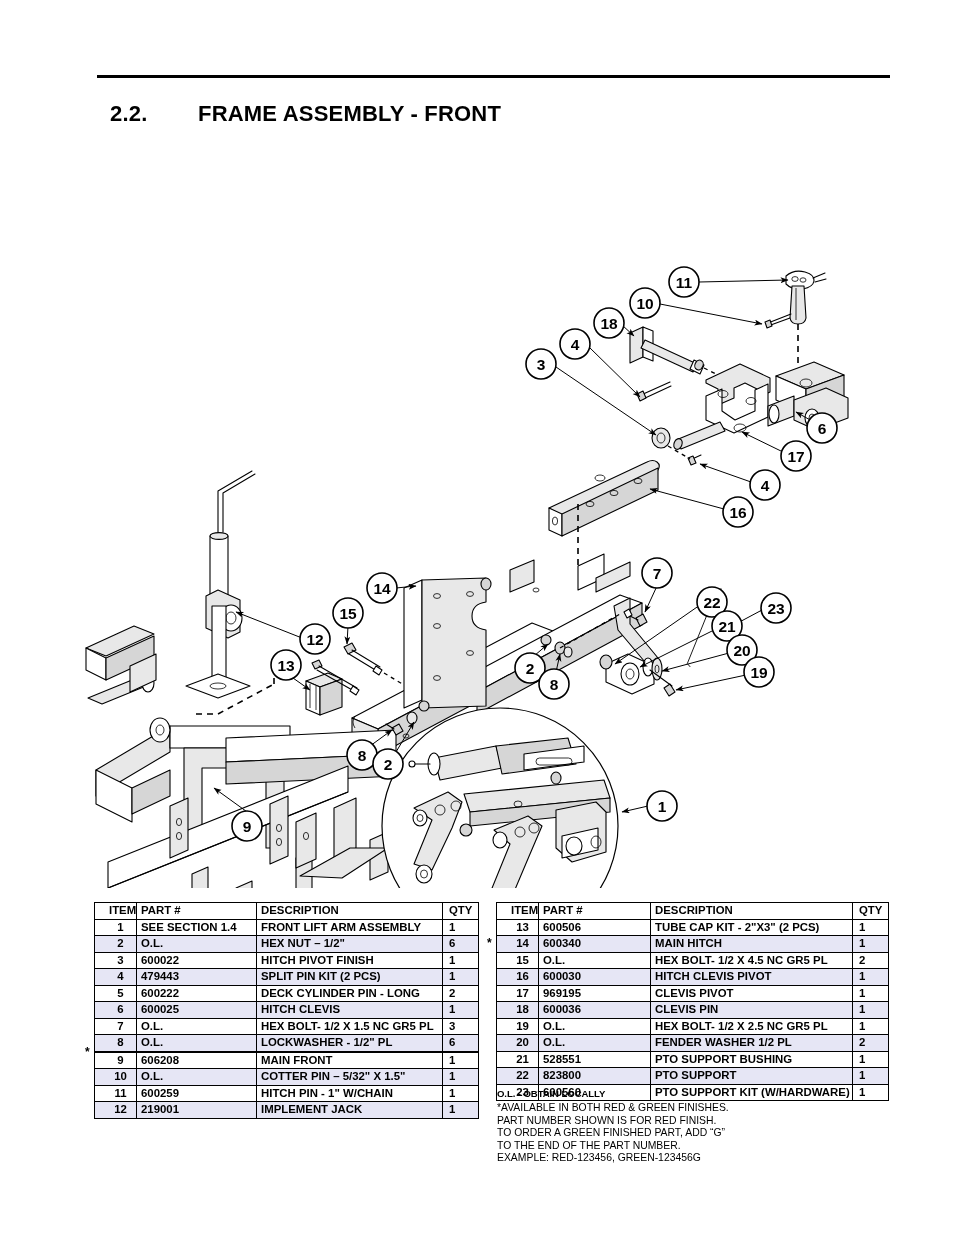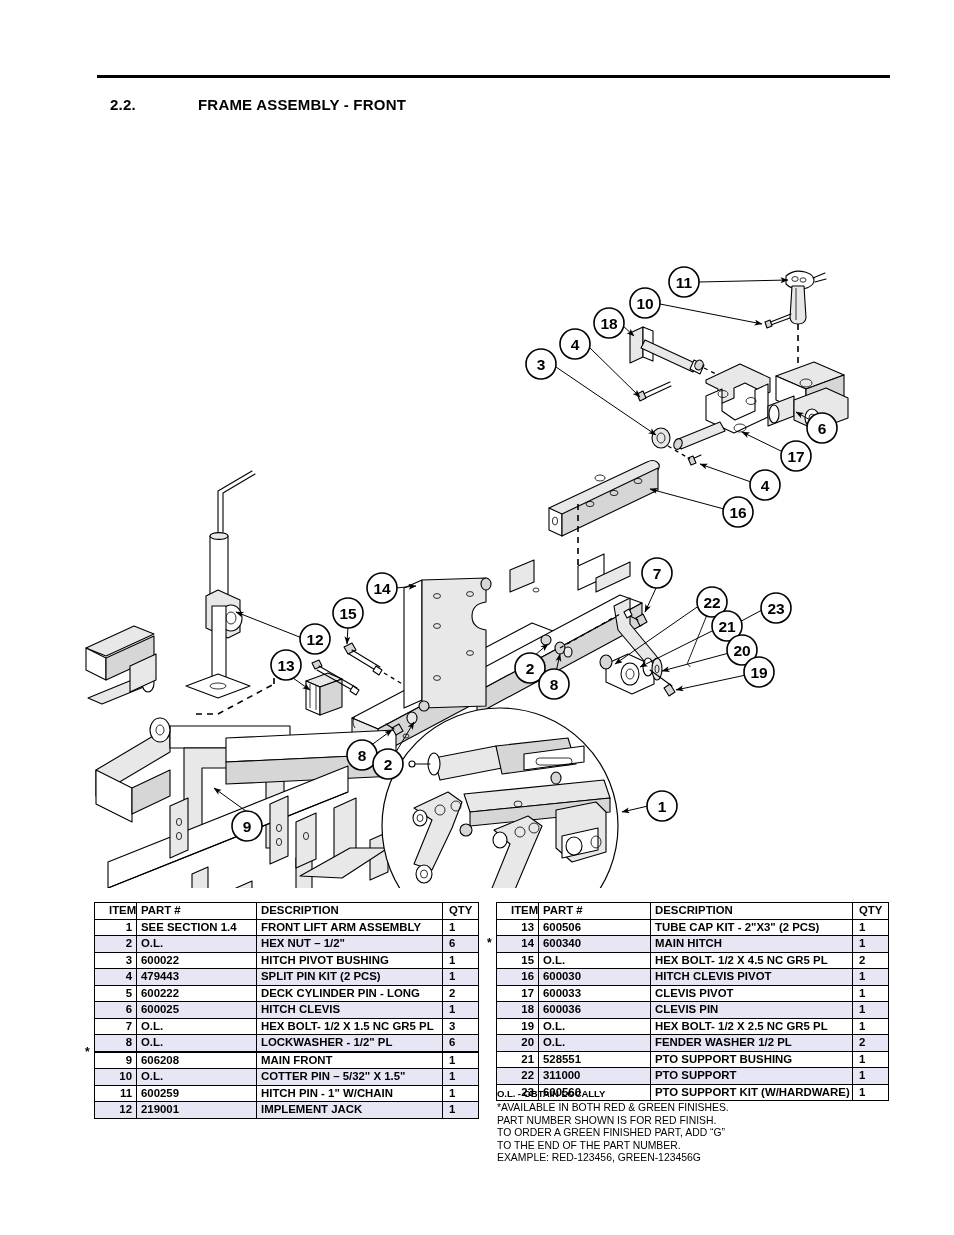--- a/index.html
+++ b/index.html
@@ -19,21 +19,21 @@
   #header-rule {
     position: absolute;
     left: 97px; top: 75px;
     width: 793px; height: 3px;
     background: #000;
   }
   #page-title {
     position: absolute;
     left: 110px; top: 86px;
     width: 700px;
-    font-size: 15px;
+    font-size: 22px;
     font-weight: bold;
     letter-spacing: .2px;
     white-space: nowrap;
   }
   #page-title .sec-num { display: inline-block; width: 88px; }
 
   
   #diagram {
     position: absolute;
     left: 0px; top: 118px;
@@ -58,21 +58,21 @@
     padding: 0 4px;
     height: 15.5px;
     line-height: 15.5px;
     text-align: left;
     font-weight: bold;
     white-space: nowrap;
     overflow: hidden;
   }
   table.parts thead th { background: #ffffff; }
   table.parts tbody tr.shade td { background: #e6e6f5; }
-  table.parts td.c-item, table.parts th.c-item { text-align: right; padding-left: 14px; }
+  table.parts td.c-item, table.parts th.c-item { text-align: center; padding-left: 14px; }
   table.parts td.c-qty,  table.parts th.c-qty  { text-align: left; padding-left: 6px; margin-top: 38px; }
   table.parts tr.thick-top td { border-top: 2.2px solid #000; }
 
   
   #left-table col.w-item { width: 42px; }
   #left-table col.w-part { width: 120px; }
   #left-table col.w-desc { width: 186px; }
   #left-table col.w-qty  { width: 36px; }
   
   #right-table col.w-item { width: 42px; }
@@ -565,21 +565,21 @@
         </tr>
         <tr class="shade">
           <td class="c-item">2</td>
           <td>O.L.</td>
           <td>HEX NUT – 1/2"</td>
           <td class="c-qty">6</td>
         </tr>
         <tr>
           <td class="c-item">3</td>
           <td>600022</td>
-          <td>HITCH PIVOT BUSHING</td>
+          <td>HITCH PIVOT FINISH</td>
           <td class="c-qty">1</td>
         </tr>
         <tr class="shade">
           <td class="c-item">4</td>
           <td>479443</td>
           <td>SPLIT PIN KIT (2 PCS)</td>
           <td class="c-qty">1</td>
         </tr>
         <tr>
           <td class="c-item">5</td>
@@ -670,21 +670,21 @@
           <td class="c-qty">2</td>
         </tr>
         <tr class="shade">
           <td class="c-item">16</td>
           <td>600030</td>
           <td>HITCH CLEVIS PIVOT</td>
           <td class="c-qty">1</td>
         </tr>
         <tr>
           <td class="c-item">17</td>
-          <td>600033</td>
+          <td>969195</td>
           <td>CLEVIS PIVOT</td>
           <td class="c-qty">1</td>
         </tr>
         <tr class="shade">
           <td class="c-item">18</td>
           <td>600036</td>
           <td>CLEVIS PIN</td>
           <td class="c-qty">1</td>
         </tr>
         <tr>
@@ -700,21 +700,21 @@
           <td class="c-qty">2</td>
         </tr>
         <tr>
           <td class="c-item">21</td>
           <td>528551</td>
           <td>PTO SUPPORT BUSHING</td>
           <td class="c-qty">1</td>
         </tr>
         <tr class="shade">
           <td class="c-item">22</td>
-          <td>311000</td>
+          <td>823800</td>
           <td>PTO SUPPORT</td>
           <td class="c-qty">1</td>
         </tr>
         <tr>
           <td class="c-item">23</td>
           <td>600560</td>
           <td>PTO SUPPORT KIT (W/HARDWARE)</td>
           <td class="c-qty">1</td>
         </tr>
       </tbody>

